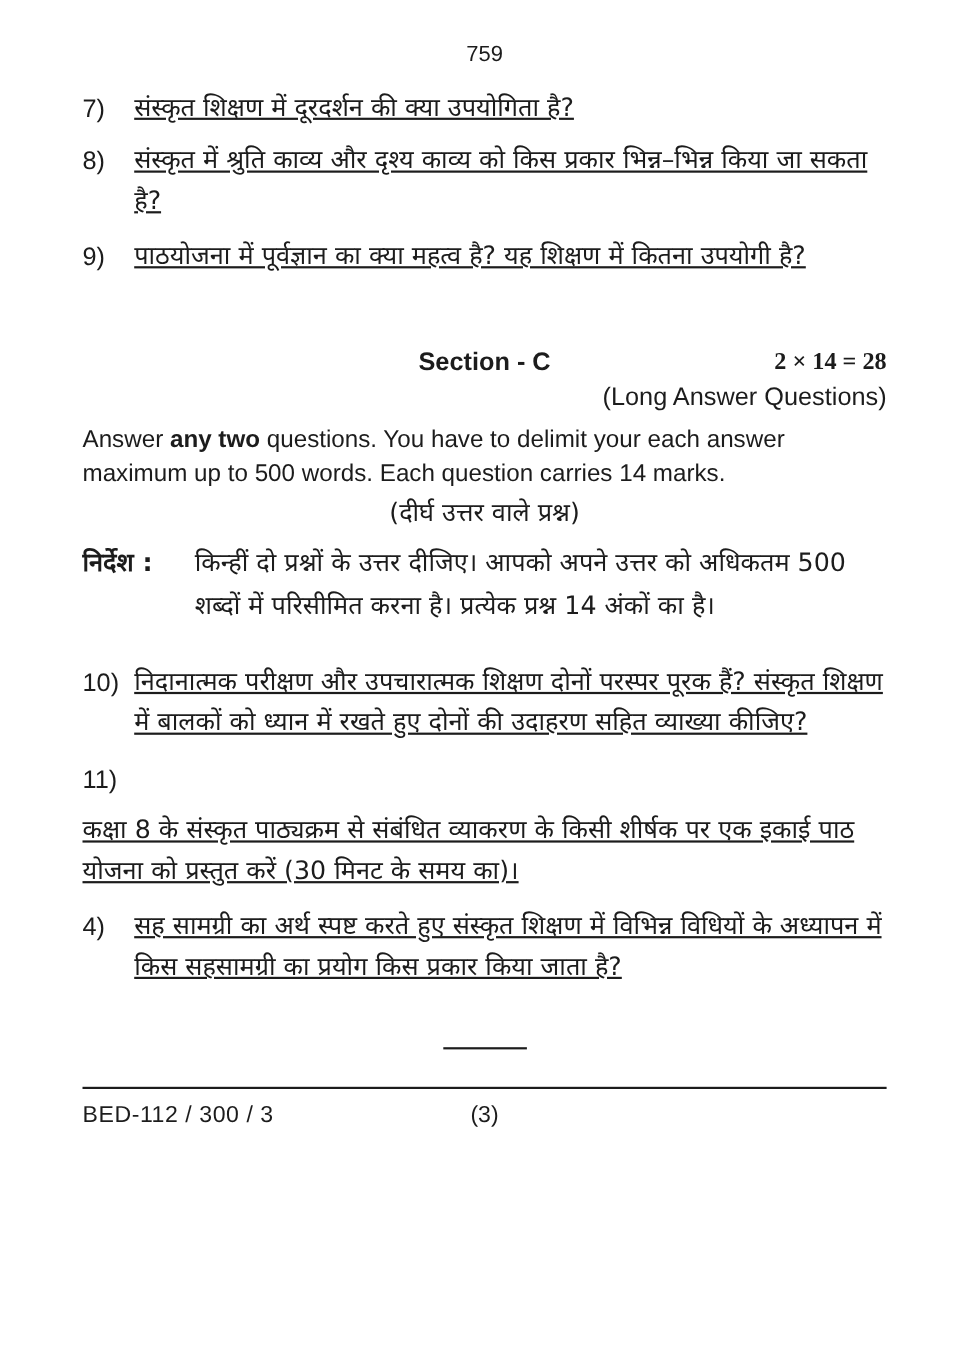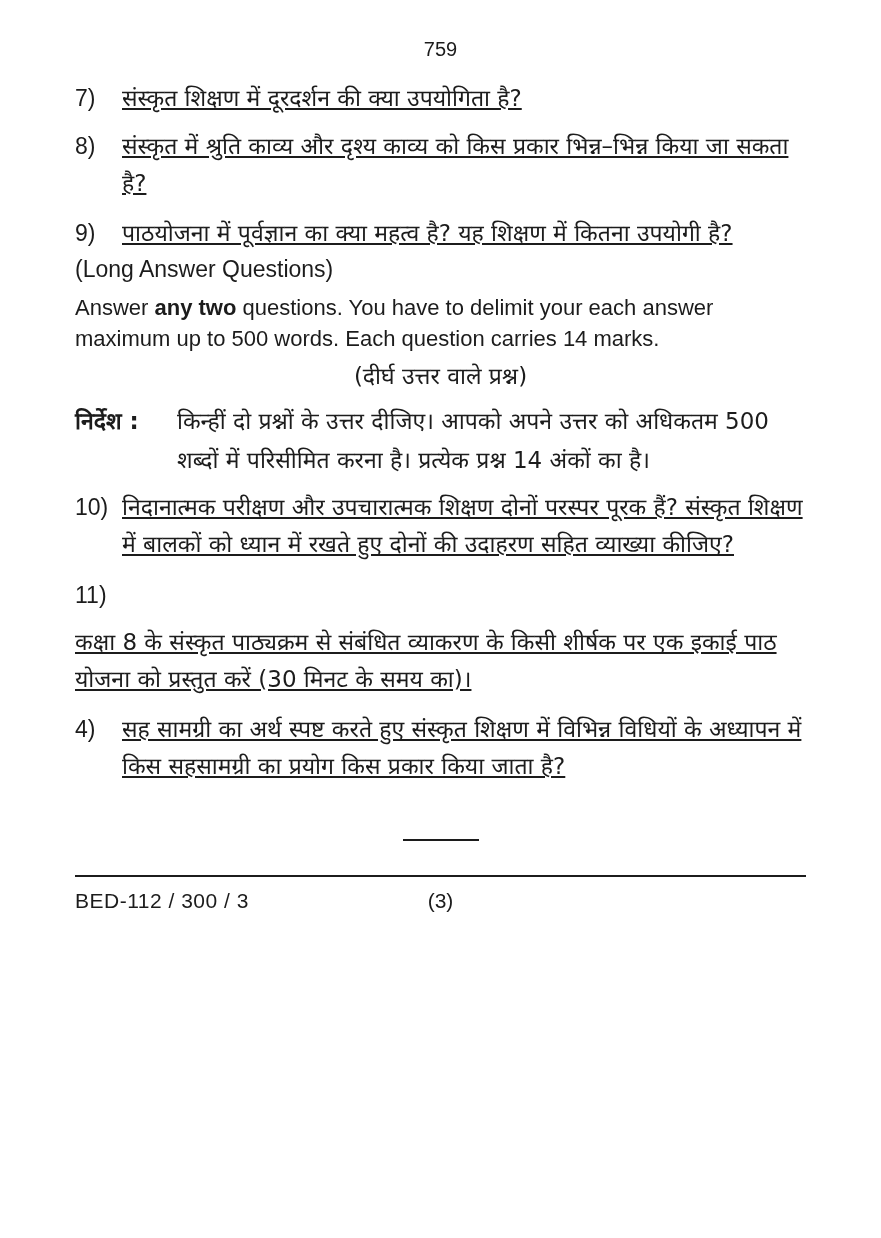--- a/index.html
+++ b/index.html
@@ -64,21 +64,21 @@
     position: absolute;
     right: 0;
     top: 0;
     font-family: "Liberation Serif", serif;
     font-weight: bold;
     font-size: 22px;
     line-height: 30px;
   }
   .sec-subtitle {
     margin-top: 2px;
-    text-align: left;
+    text-align: right;
     font-family: "Liberation Sans", sans-serif;
     font-size: 23px;
     line-height: 30px;
   }
   .note-row {
     display: flex;
     margin-top: 8px;
     font-family: "Liberation Sans", sans-serif;
   }
   .note-label {
@@ -115,21 +115,21 @@
     flex: 0 0 102px;
     font-weight: bold;
     font-size: 23px;
     line-height: 39px;
   }
   .instr-text {
     flex: 1 1 auto;
     font-size: 23px;
     line-height: 39px;
   }
-  .q10 { margin-top: 9px; }
+  .q10 { margin-top: 31px; }
   .q11 { margin-top: 14px; flex-direction: column; }
   .q12 { margin-top: 12px; }
   .q13 { margin-top: 13px; }
   
   .divider-short {
     margin: 54px auto 0 auto;
     width: 76px;
     border: none;
     border-top: 2px solid #1c1c1c;
   }
@@ -169,20 +169,24 @@
   <div class="q-row q8">
     <span class="q-num">8)</span>
     <span class="q-text">संस्कृत में श्रुति काव्य और दृश्य काव्य को किस प्रकार भिन्न–भिन्न किया जा सकता है?</span>
   </div>
 
   <div class="q-row q9">
     <span class="q-num">9)</span>
     <span class="q-text">पाठयोजना में पूर्वज्ञान का क्या महत्व है? यह शिक्षण में कितना उपयोगी है?</span>
   </div>
 
+  <div class="sec-head">
+    <span class="sec-title">Section - C</span>
+    <span class="sec-marks">2 × 14 = 28</span>
+  </div>
 
   <div class="sec-subtitle">(Long Answer Questions)</div>
 
   <div class="note-row">
     <span class="note-text"><span>Answer </span><span class="bold">any two</span><span> questions. You have to delimit your each answer maximum up to 500 words. Each question carries 14 marks.</span></span>
   </div>
 
 
   <div class="hi-subtitle">(दीर्घ उत्तर वाले प्रश्न)</div>
 

